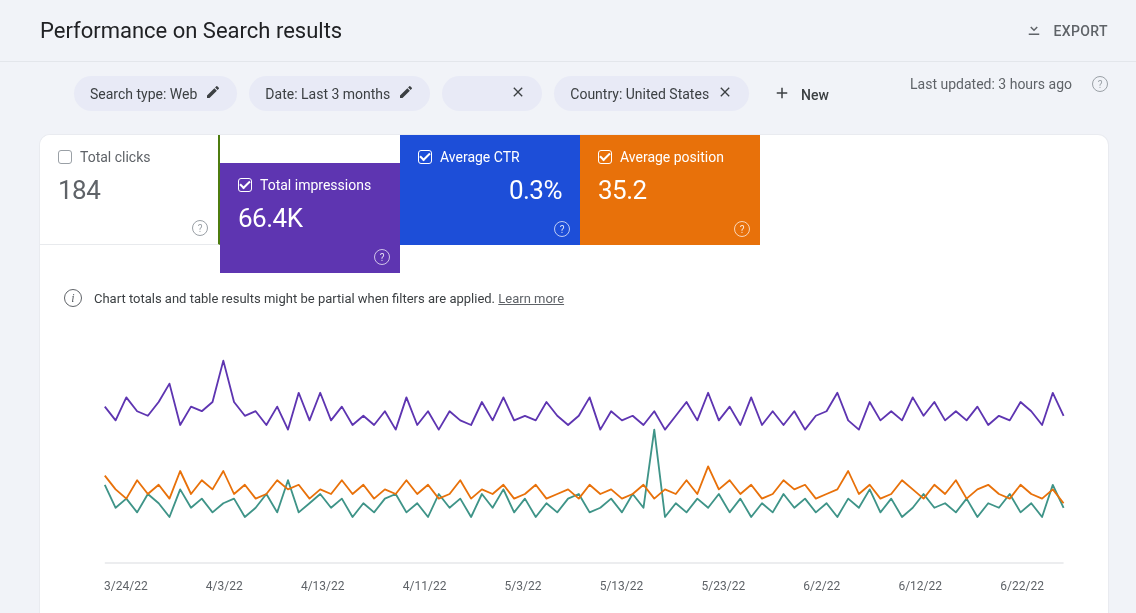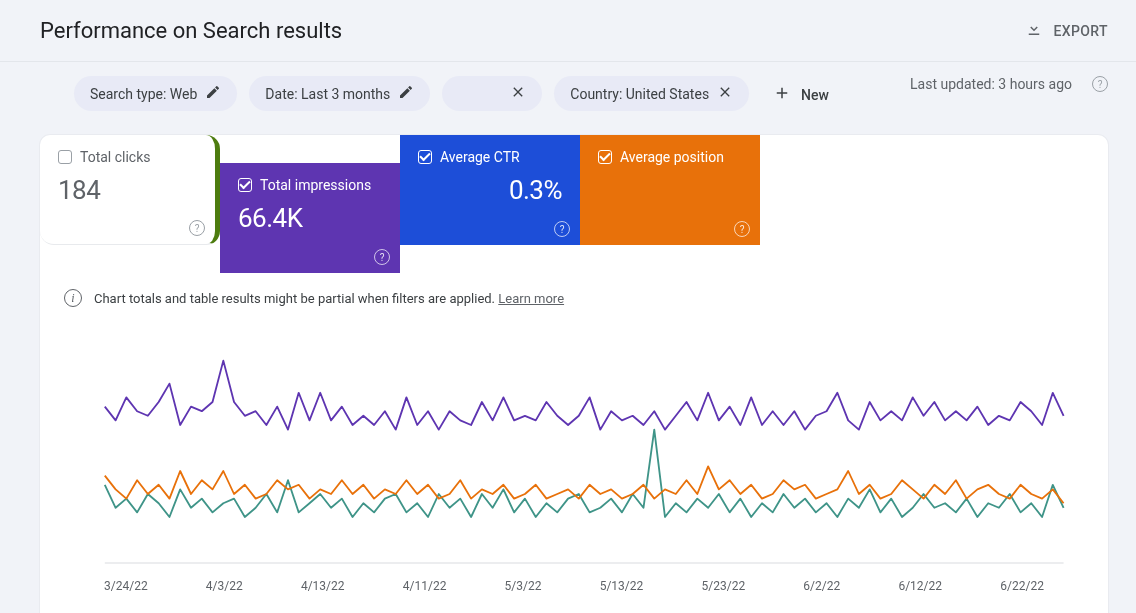--- a/index.html
+++ b/index.html
@@ -127,23 +127,22 @@
     right: 10px;
     bottom: 8px;
   }
   .metric .info .help-circle {
     border-color: rgba(255,255,255,.7);
     color: rgba(255,255,255,.85);
   }
   .metric.inactive {
     background: #fff;
     color: #5f6368;
-    border-right: 5px solid #4d7c0f;
+    border-right: 2px solid #4d7c0f;
     border-bottom: 1px solid #e8eaed;
-    border-radius: 14px;
   }
   .metric.inactive .info .help-circle {
     border-color: #9aa0a6;
     color: #9aa0a6;
   }
   .metric.purple { background: #5e35b1; margin-top: 28px; }
   .metric.teal   { background: #1d4ed8; text-align: right; }
   .metric.orange { background: #e8710a; }
   .cb {
     width: 14px; height: 14px;
@@ -287,20 +286,21 @@
       </div>
       <div class="mvalue">0.3%</div>
       <div class="info"><span class="help-circle">?</span></div>
     </div>
 
     <div class="metric orange">
       <div class="mlabel">
         <span class="cb checked"></span>
         <span>Average position</span>
       </div>
+      <div class="mvalue">35.2</div>
       <div class="info"><span class="help-circle">?</span></div>
     </div>
 
   </div>
 
   <div class="banner">
     <span class="info-icon">i</span>
     <span>
       <span>Chart totals and table results might be partial when filters are applied.</span>
       <a>Learn more</a>

